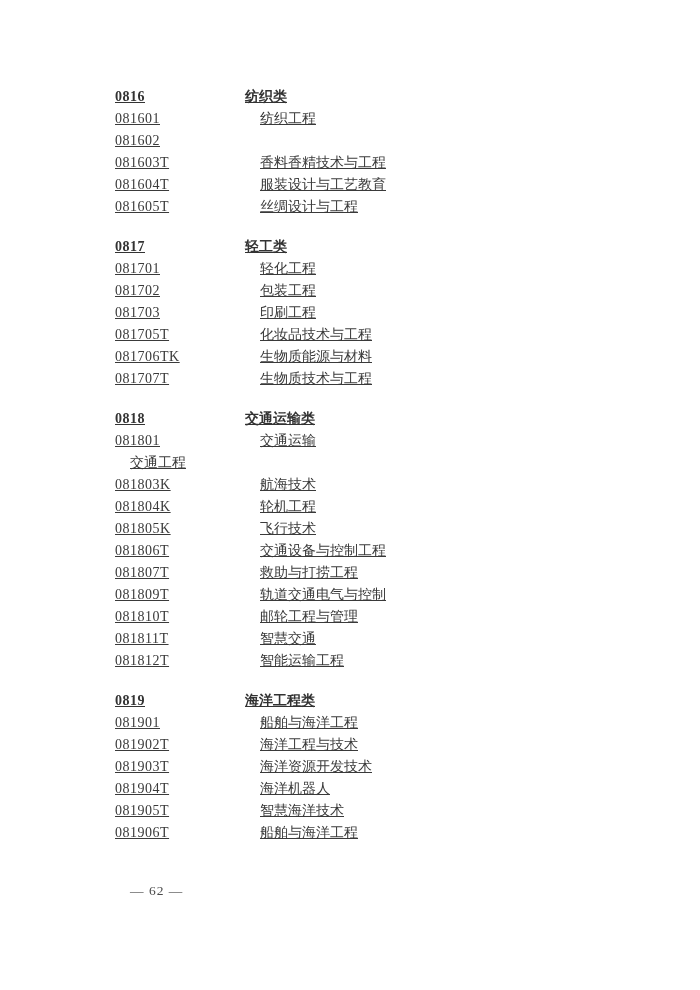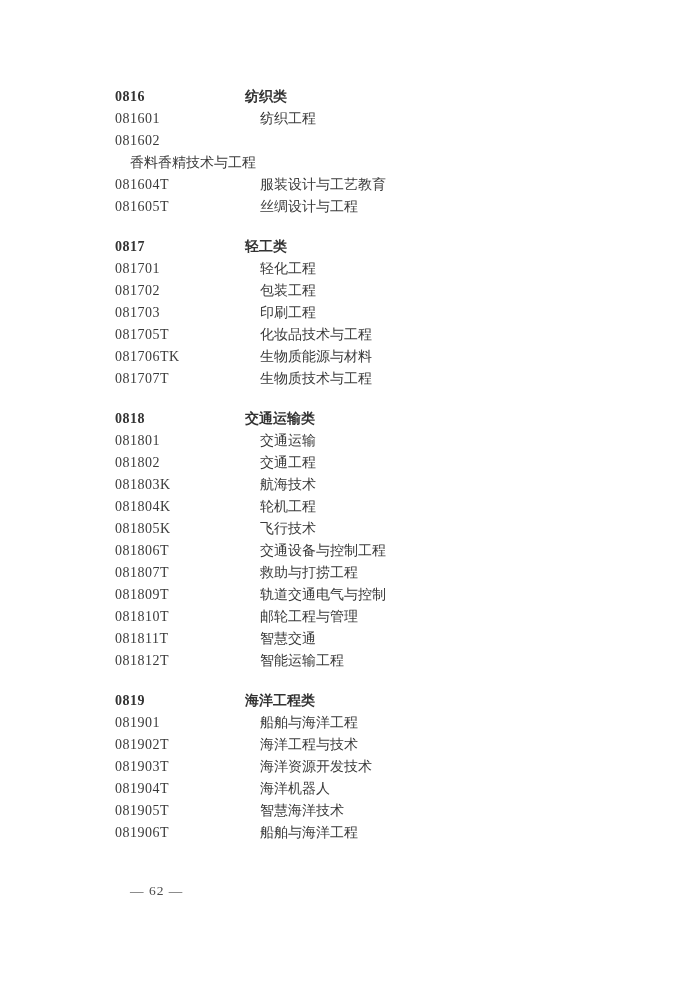--- a/index.html
+++ b/index.html
@@ -25,20 +25,21 @@
   .section + .section {
     margin-top: 18px;
   }
   .row {
     display: flex;
     align-items: center;
     height: 22px;
     font-size: 14px;
     line-height: 22px;
     white-space: nowrap;
+    text-decoration: underline;
   }
   .code {
     width: 130px;
     flex-shrink: 0;
     letter-spacing: 0.5px;
   }
   .heading-row {
     font-weight: bold;
     color: #333333;
   }
@@ -65,20 +66,21 @@
           <span class="name">纺织类</span>
         </div>
         <div class="row item-row">
           <span class="code">081601</span>
           <span class="name">纺织工程</span>
         </div>
         <div class="row item-row">
           <span class="code">081602</span>
         </div>
         <div class="row item-row">
+          <span class="code">081603T</span>
           <span class="name">香料香精技术与工程</span>
         </div>
         <div class="row item-row">
           <span class="code">081604T</span>
           <span class="name">服装设计与工艺教育</span>
         </div>
         <div class="row item-row">
           <span class="code">081605T</span>
           <span class="name">丝绸设计与工程</span>
         </div>
@@ -116,21 +118,20 @@
       <div class="section">
         <div class="row heading-row">
           <span class="code">0818</span>
           <span class="name">交通运输类</span>
         </div>
         <div class="row item-row">
           <span class="code">081801</span>
           <span class="name">交通运输</span>
         </div>
         <div class="row item-row">
-          <span class="code">081802</span>
           <span class="name">交通工程</span>
         </div>
         <div class="row item-row">
           <span class="code">081803K</span>
           <span class="name">航海技术</span>
         </div>
         <div class="row item-row">
           <span class="code">081804K</span>
           <span class="name">轮机工程</span>
         </div>

